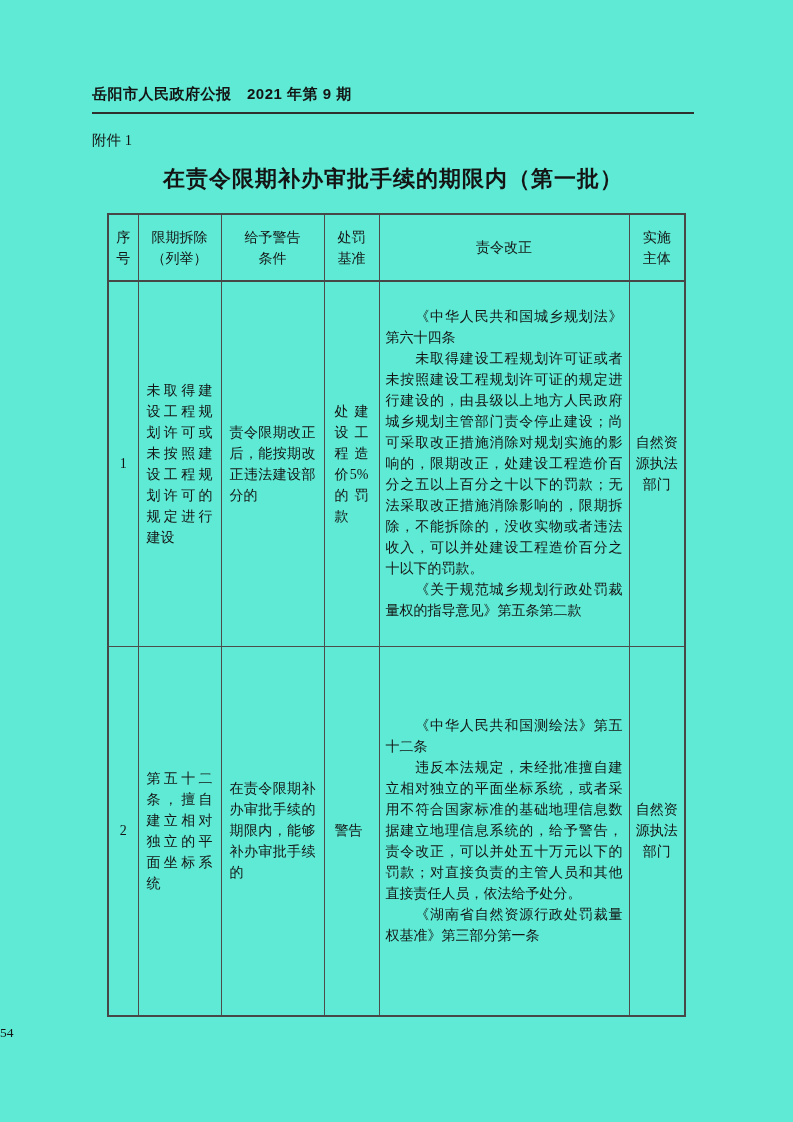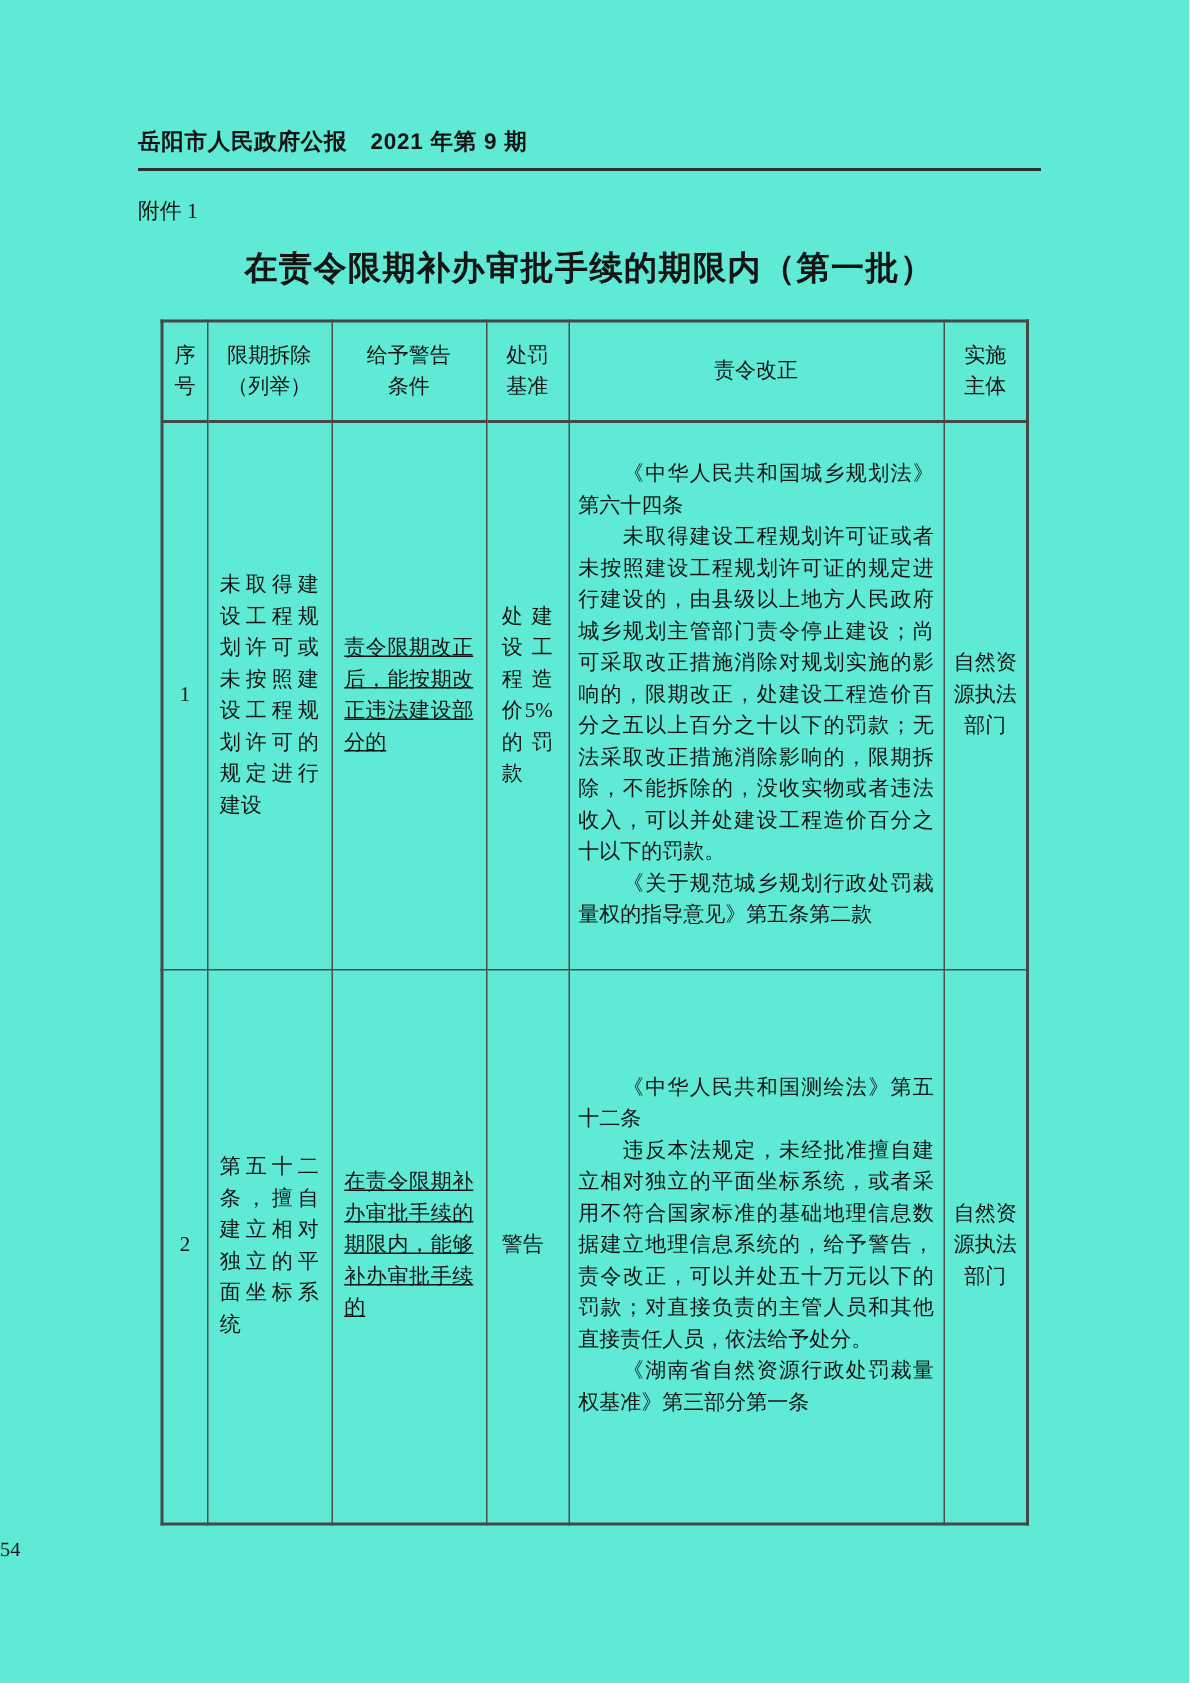--- a/index.html
+++ b/index.html
@@ -70,21 +70,21 @@
   .penalty-table tr.row-1 { height: 365px; }
   .penalty-table tr.row-2 { height: 370px; }
   .penalty-table thead th {
     border-bottom: 2px solid #474747;
     text-align: center;
     white-space: pre-line;
     padding: 4px 2px;
   }
   td.cell-seq { text-align: center; padding: 2px; }
   td.cell-violation { text-align: justify; padding: 4px 8px; }
-  td.cell-condition { text-align: justify; padding: 4px 8px; text-decoration: underline; }
+  td.cell-condition { text-align: justify; padding: 4px 8px; }
   td.cell-benchmark { text-align: justify; padding: 4px 10px; }
   td.cell-legal { text-align: justify; white-space: pre-line; padding: 6px 6px; margin-top: 40px; }
   td.cell-authority { text-align: center; padding: 4px 6px; }
   .page-number {
     position: absolute;
     left: 0;
     top: 1025px;
     width: 793px;
     text-align: left;
     font-size: 13.5px;

